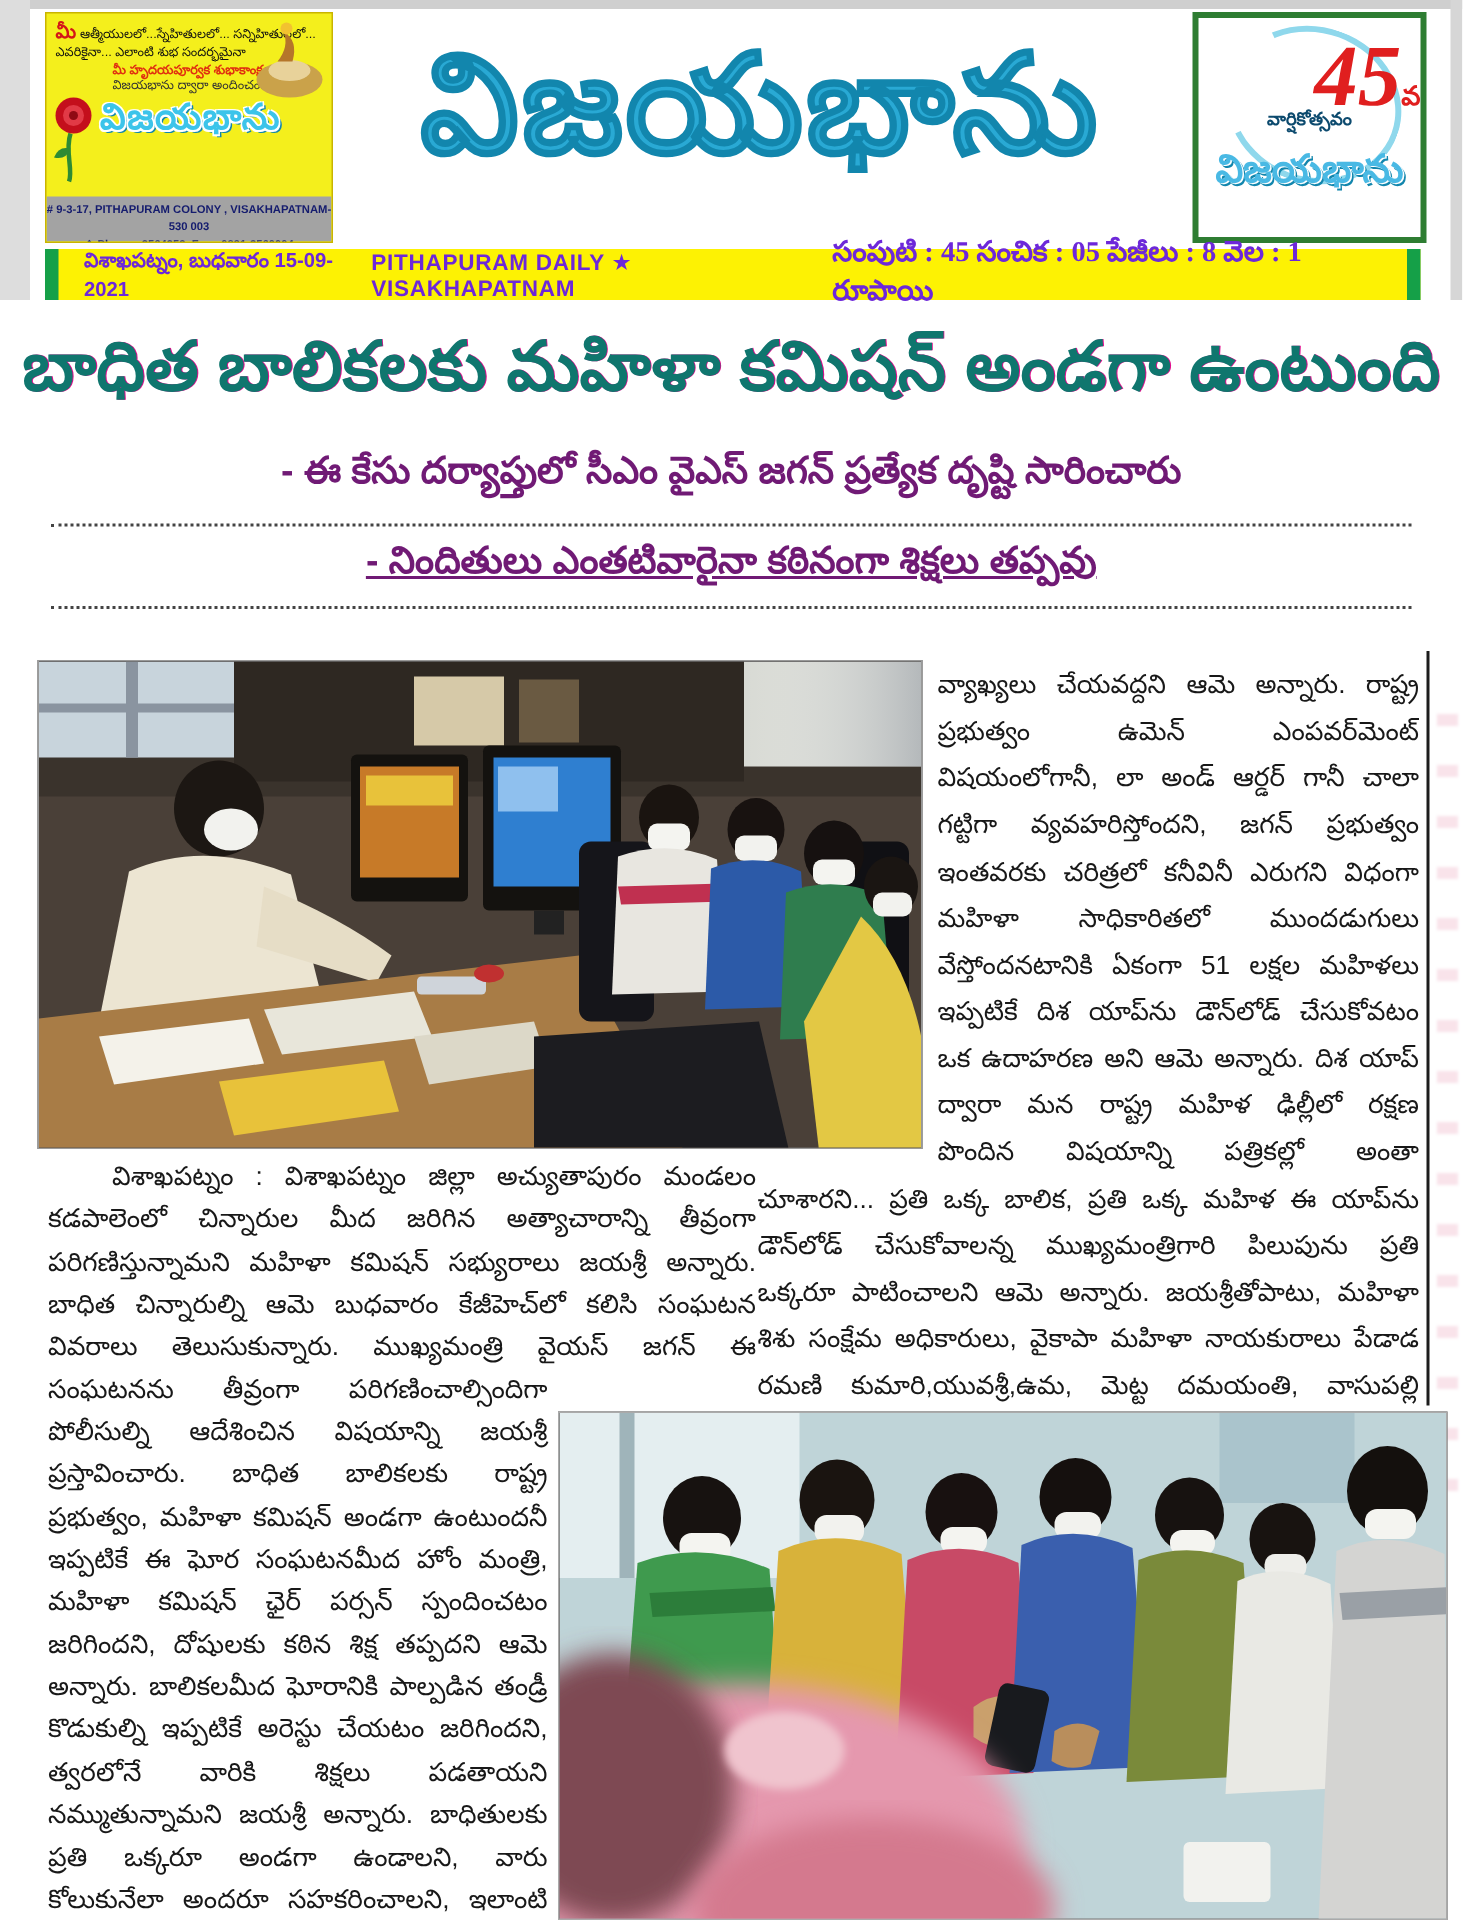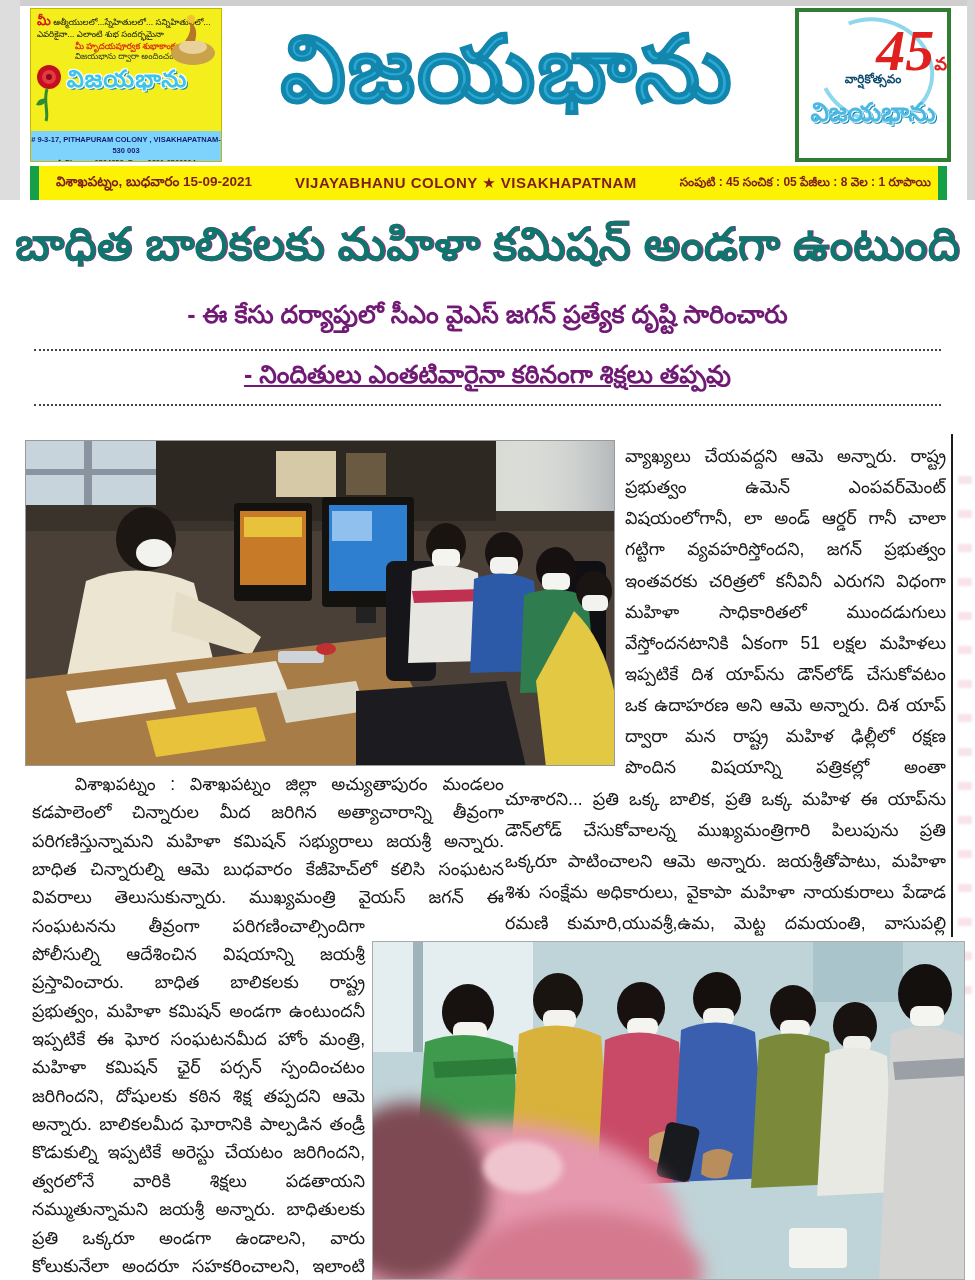--- a/index.html
+++ b/index.html
@@ -24,21 +24,21 @@
   .ad-lead { color:#d41717; font-weight:bold; font-size:13px; }
   .ad-line1 { display:inline; font-size:8.5px; }
   .ad-line2 { color:#e03010; font-weight:bold; font-size:8.5px; margin-left:38px; display:block; }
   .ad-line3 { display:block; margin-left:38px; font-size:8.5px; color:#333; }
   .ad-logo {
     display:block; text-align:center; font-size:24px; font-weight:bold; color:#3cc4ea;
     text-shadow:-1px -1px 0 #fff, 1px -1px 0 #fff, -1px 1px 0 #fff, 1px 1px 0 #fff, 2px 2px 0 #1286ad;
     margin-top:2px; letter-spacing:1px;
   }
   .ad-strip {
-    position:absolute; left:0; bottom:0; width:100%; height:30px; background:#7dd3fc;
+    position:absolute; left:0; bottom:0; width:100%; height:30px; background:#a3a3a3;
     color:#151c6e; font-weight:bold; font-size:7.5px; text-align:center; padding-top:3px; line-height:1.5;
   }
   .rose { position:absolute; left:2px; top:52px; }
   .hand-lamp { position:absolute; right:2px; top:2px; }
 
   .masthead-title {
     position:absolute; left:222px; top:2px; width:570px; height:158px;
     display:flex; align-items:center; justify-content:center;
     font-size:92px; font-weight:bold; color:#29a9d4; letter-spacing:2px;
     -webkit-text-stroke:2px #1286ad;
@@ -58,27 +58,27 @@
     font-style:italic; font-weight:bold; font-size:58px; color:#e01f1f; line-height:1;text-align:right; }
   .anniv-suffix { font-size:18px; font-style:normal; }
   .anniv-label { position:relative; font-size:12px; color:#0c4a6e; font-weight:bold; margin-top:-8px; }
   .anniv-brand { position:relative; font-size:26px; font-weight:bold; color:#49b9e4; margin-top:8px;
     text-shadow:1px 1px 0 #fff, 2px 2px 0 #1286ad; }
 
   
   .date-strip {
     position:absolute; left:30px; top:166px; width:917px; height:34px; background:#fdf203;
     display:flex; align-items:center; justify-content:space-between;
-    font-size:14px; font-weight:bold; color:#7f1d1d; padding:0 16px;
+    font-size:14px; font-weight:bold; color:#6d28d9; padding:0 16px;
   }
   .strip-endbar-l, .strip-endbar-r { position:absolute; top:166px; width:9px; height:34px; background:#15a048; }
   .strip-endbar-l { left:30px; } .strip-endbar-r { left:938px; }
   .date-left { margin-left:10px; font-size:13.5px; }
   .date-center { font-size:15px; letter-spacing:0.5px; }
-  .date-right { font-size:12px; }
+  .date-right { font-size:19px;font-family:Liberation Serif, serif; }
 
   
   .headline {
     position:absolute; left:28px; top:206px; width:919px; height:86px;
     display:flex; align-items:center; justify-content:center;
     font-size:46px; font-weight:800; color:#0f766e; letter-spacing:0px; white-space:nowrap;
     text-shadow:0.6px 0 #e30d8e;
   }
   .subhead {
     position:absolute; left:60px; width:855px; text-align:center;
@@ -153,21 +153,21 @@
     <div class="anniv-circle"></div>
     <div class="anniv-45">
       <span>45</span><span class="anniv-suffix">వ</span>
     </div>
     <div class="anniv-label">వార్షికోత్సవం</div>
     <div class="anniv-brand">విజయభాను</div>
   </div>
 
   <div class="date-strip">
     <span class="date-left">విశాఖపట్నం,  బుధవారం 15-09-2021</span>
-    <span class="date-center">VIJAYABHANU COLONY  ★  VISAKHAPATNAM</span>
+    <span class="date-center">PITHAPURAM DAILY  ★  VISAKHAPATNAM</span>
     <span class="date-right">సంపుటి : 45   సంచిక : 05  పేజీలు : 8   వెల : 1 రూపాయి</span>
   </div>
   <div class="strip-endbar-l"></div>
   <div class="strip-endbar-r"></div>
 
   <div class="headline">బాధిత బాలికలకు మహిళా కమిషన్ అండగా ఉంటుంది</div>
   <div class="subhead sub1">-  ఈ కేసు దర్యాప్తులో సీఎం వైఎస్ జగన్ ప్రత్యేక దృష్టి సారించారు</div>
   <div class="dotline dot1"></div>
   <div class="subhead sub2">-   నిందితులు ఎంతటివారైనా కఠినంగా శిక్షలు తప్పవు</div>
   <div class="dotline dot2"></div>

